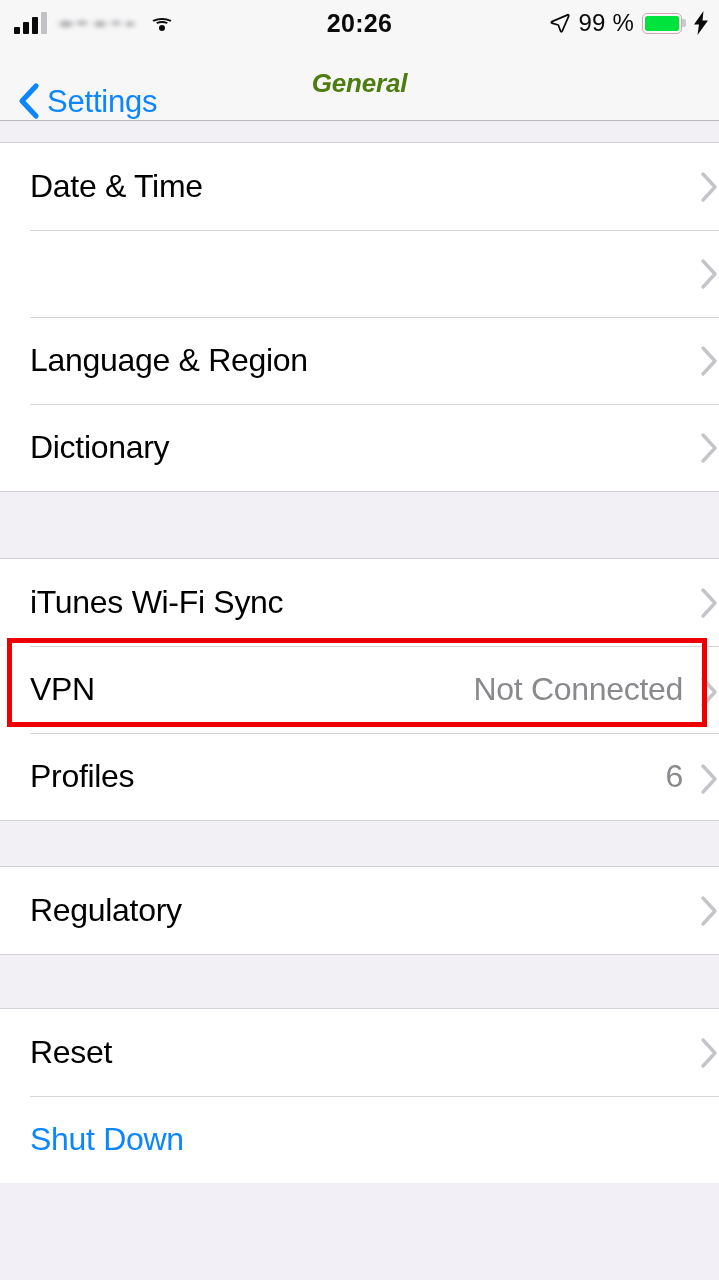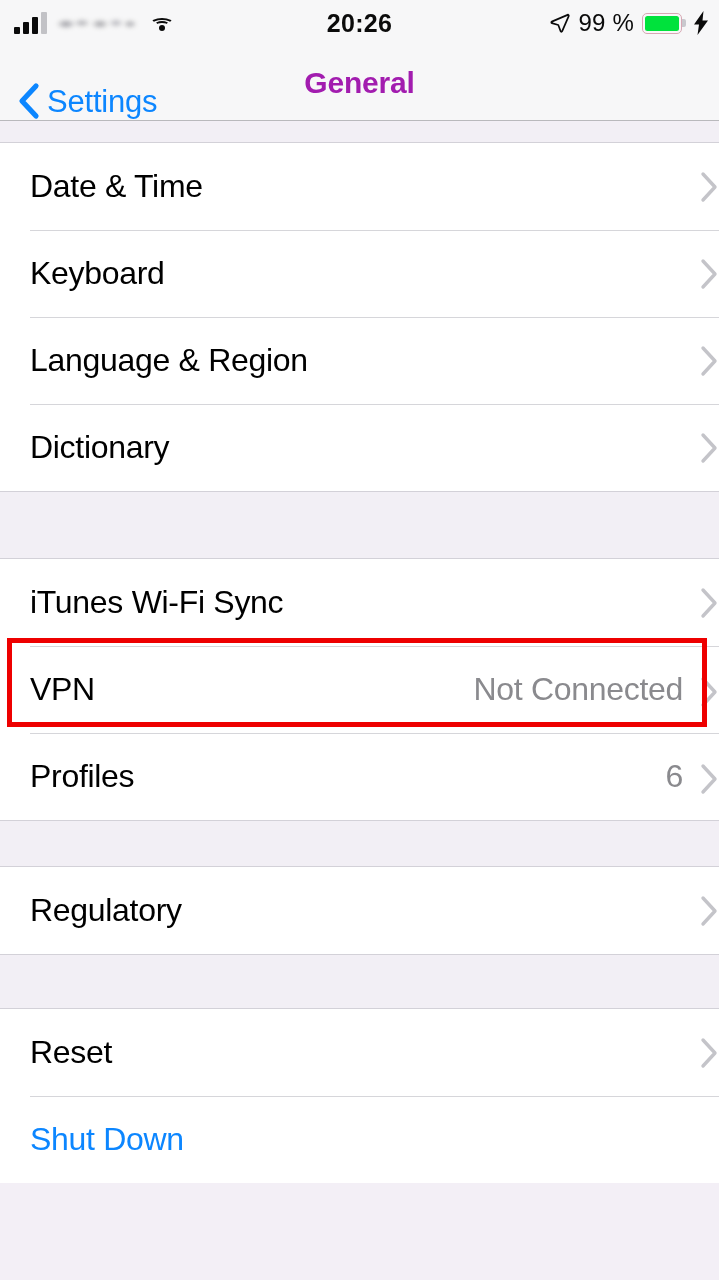--- a/index.html
+++ b/index.html
@@ -110,22 +110,23 @@
     cursor:pointer;
   }
   .back-chev { width:24px; height:38px; }
   .nav-back-label {
     font-size:31px; color:#0C86FF; letter-spacing:-.2px;
   }
   .nav-title {
     position:absolute; left:0; top:0;
     width:719px; height:74px;
     display:flex; align-items:center; justify-content:center;
-    font-size:30px; font-weight:bold; color:#a21caf;
+    font-size:26px; font-weight:bold; color:#4d7c0f;
     letter-spacing:-.2px;
+    font-style:italic;
   }
 
   
   .content {
     position:absolute; top:122px; left:0;
     width:719px; height:1158px;
     background:#F3EFF6;
   }
 
   .gap {
@@ -243,21 +244,20 @@
           <div class="cell-label">Date &amp; Time</div>
           <div class="cell-right">
             <span class="chev">
               <svg width="20" height="32" viewBox="0 0 20 32">
                 <path d="M4 3 16 16 4 29" fill="none" stroke="#C4C4C9" stroke-width="3.4" stroke-linecap="round" stroke-linejoin="round"></path>
               </svg>
             </span>
           </div>
         </div>
         <div class="cell">
-          <div class="cell-label">Keyboard</div>
           <div class="cell-right">
             <span class="chev">
               <svg width="20" height="32" viewBox="0 0 20 32">
                 <path d="M4 3 16 16 4 29" fill="none" stroke="#C4C4C9" stroke-width="3.4" stroke-linecap="round" stroke-linejoin="round"></path>
               </svg>
             </span>
           </div>
         </div>
         <div class="cell">
           <div class="cell-label">Language &amp; Region</div>

